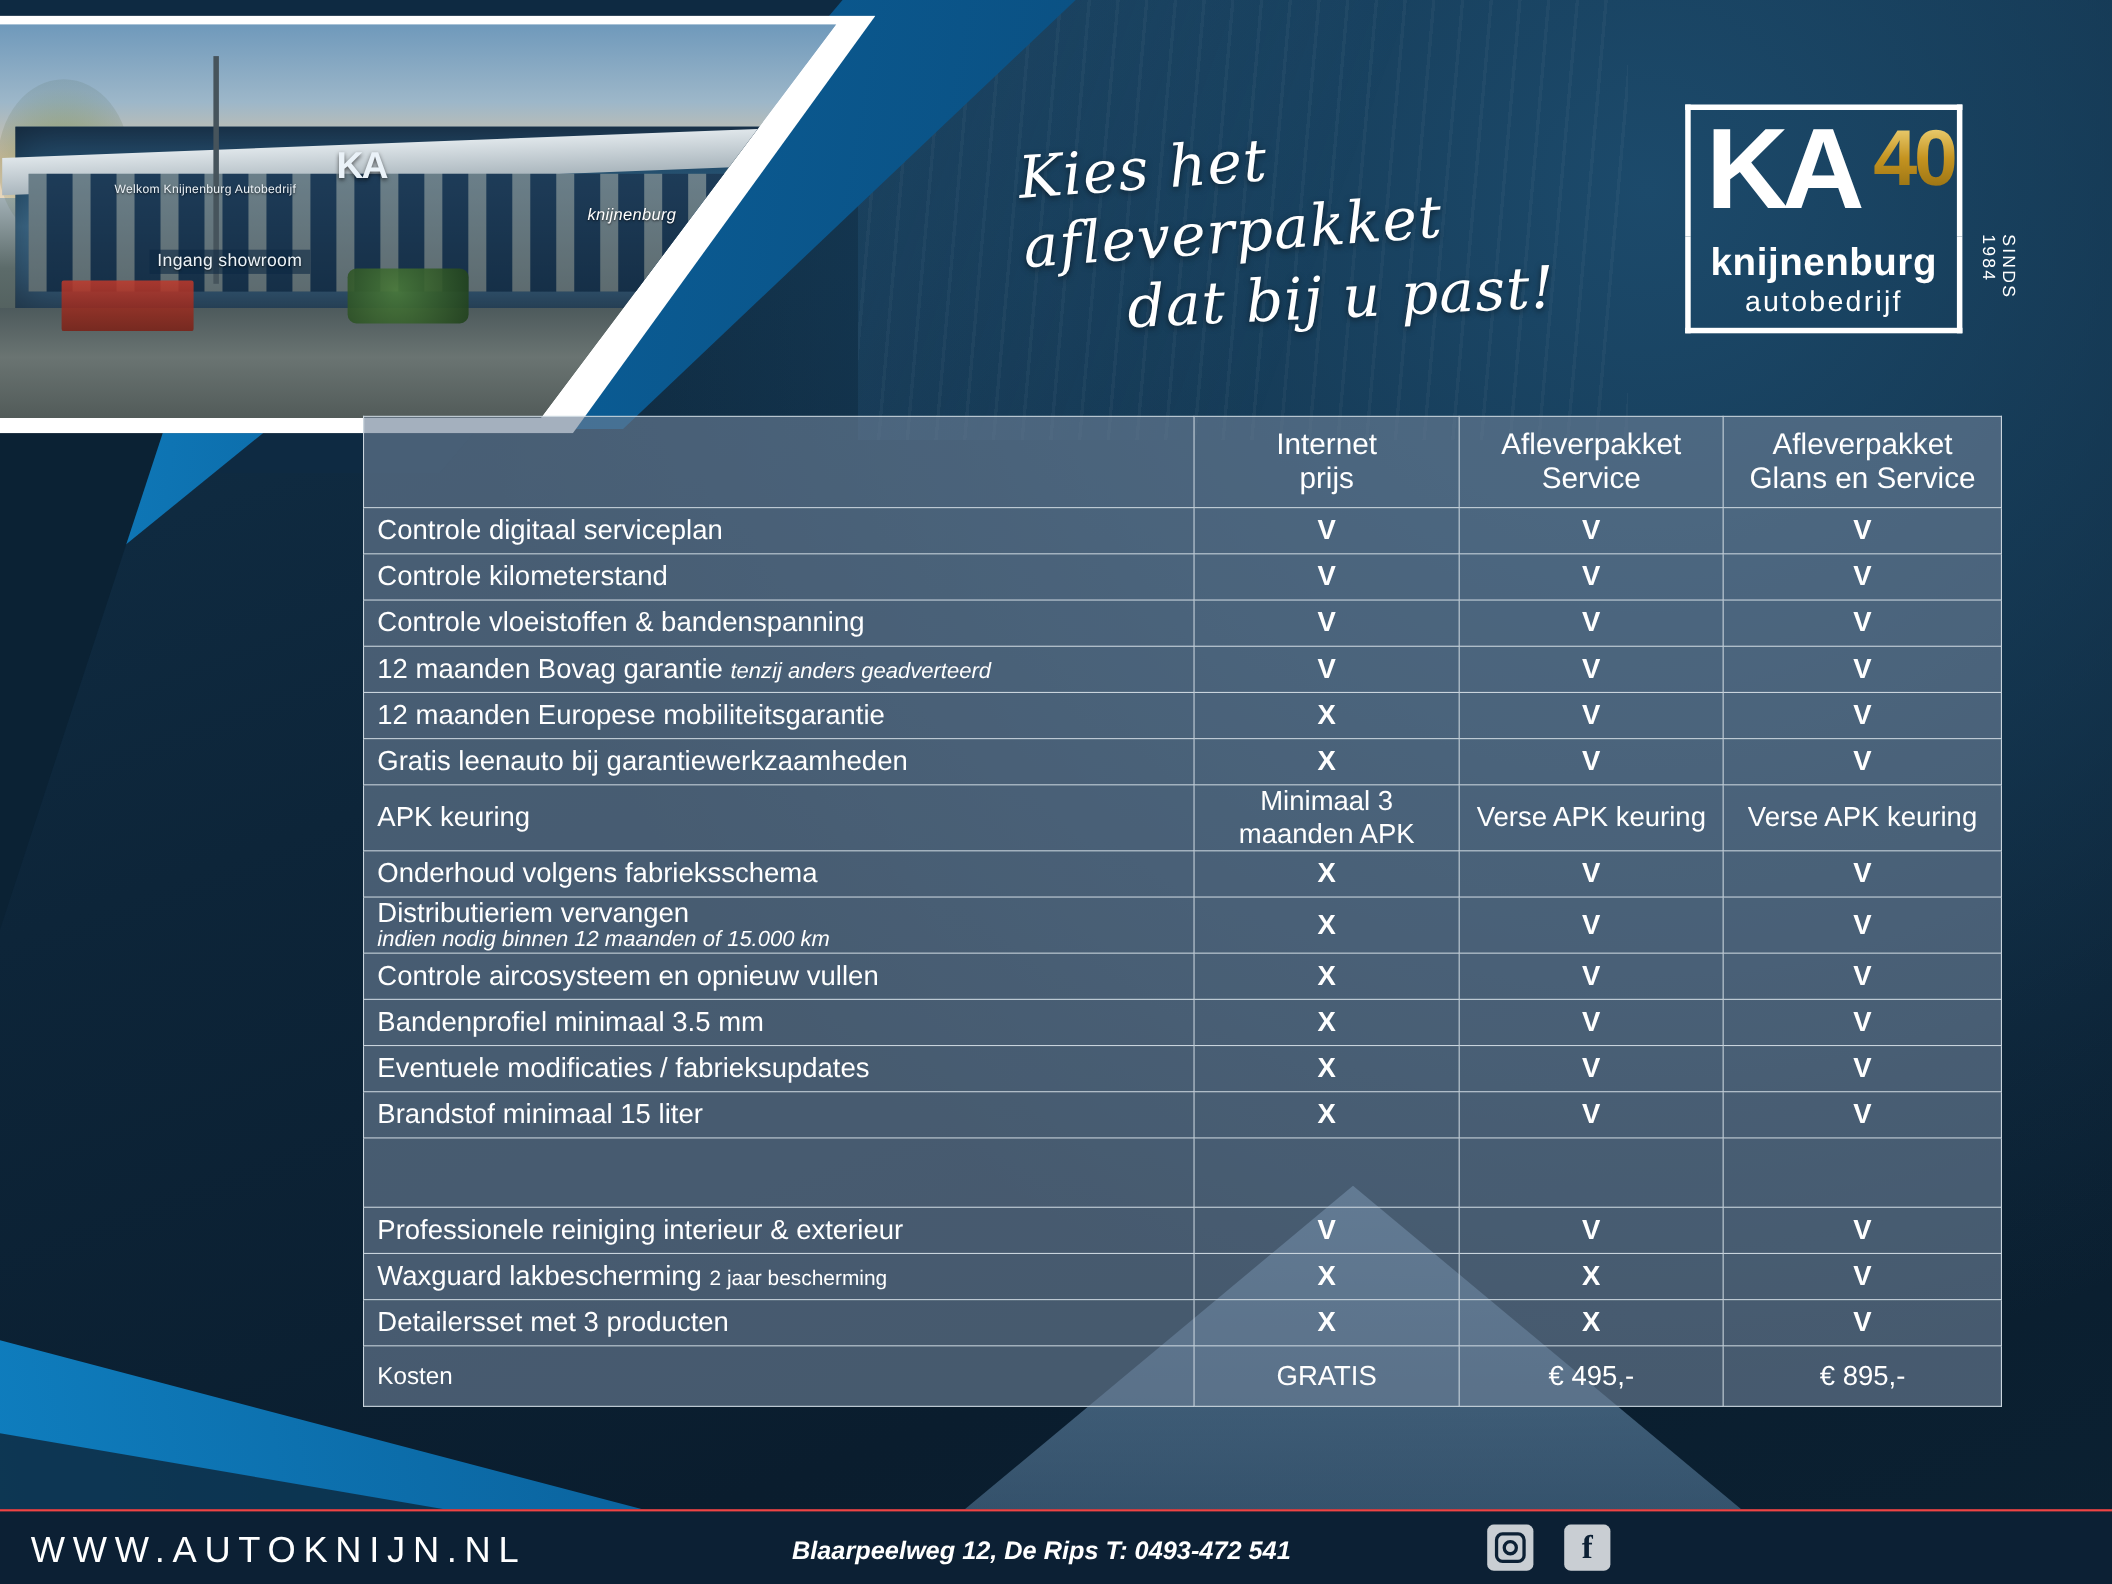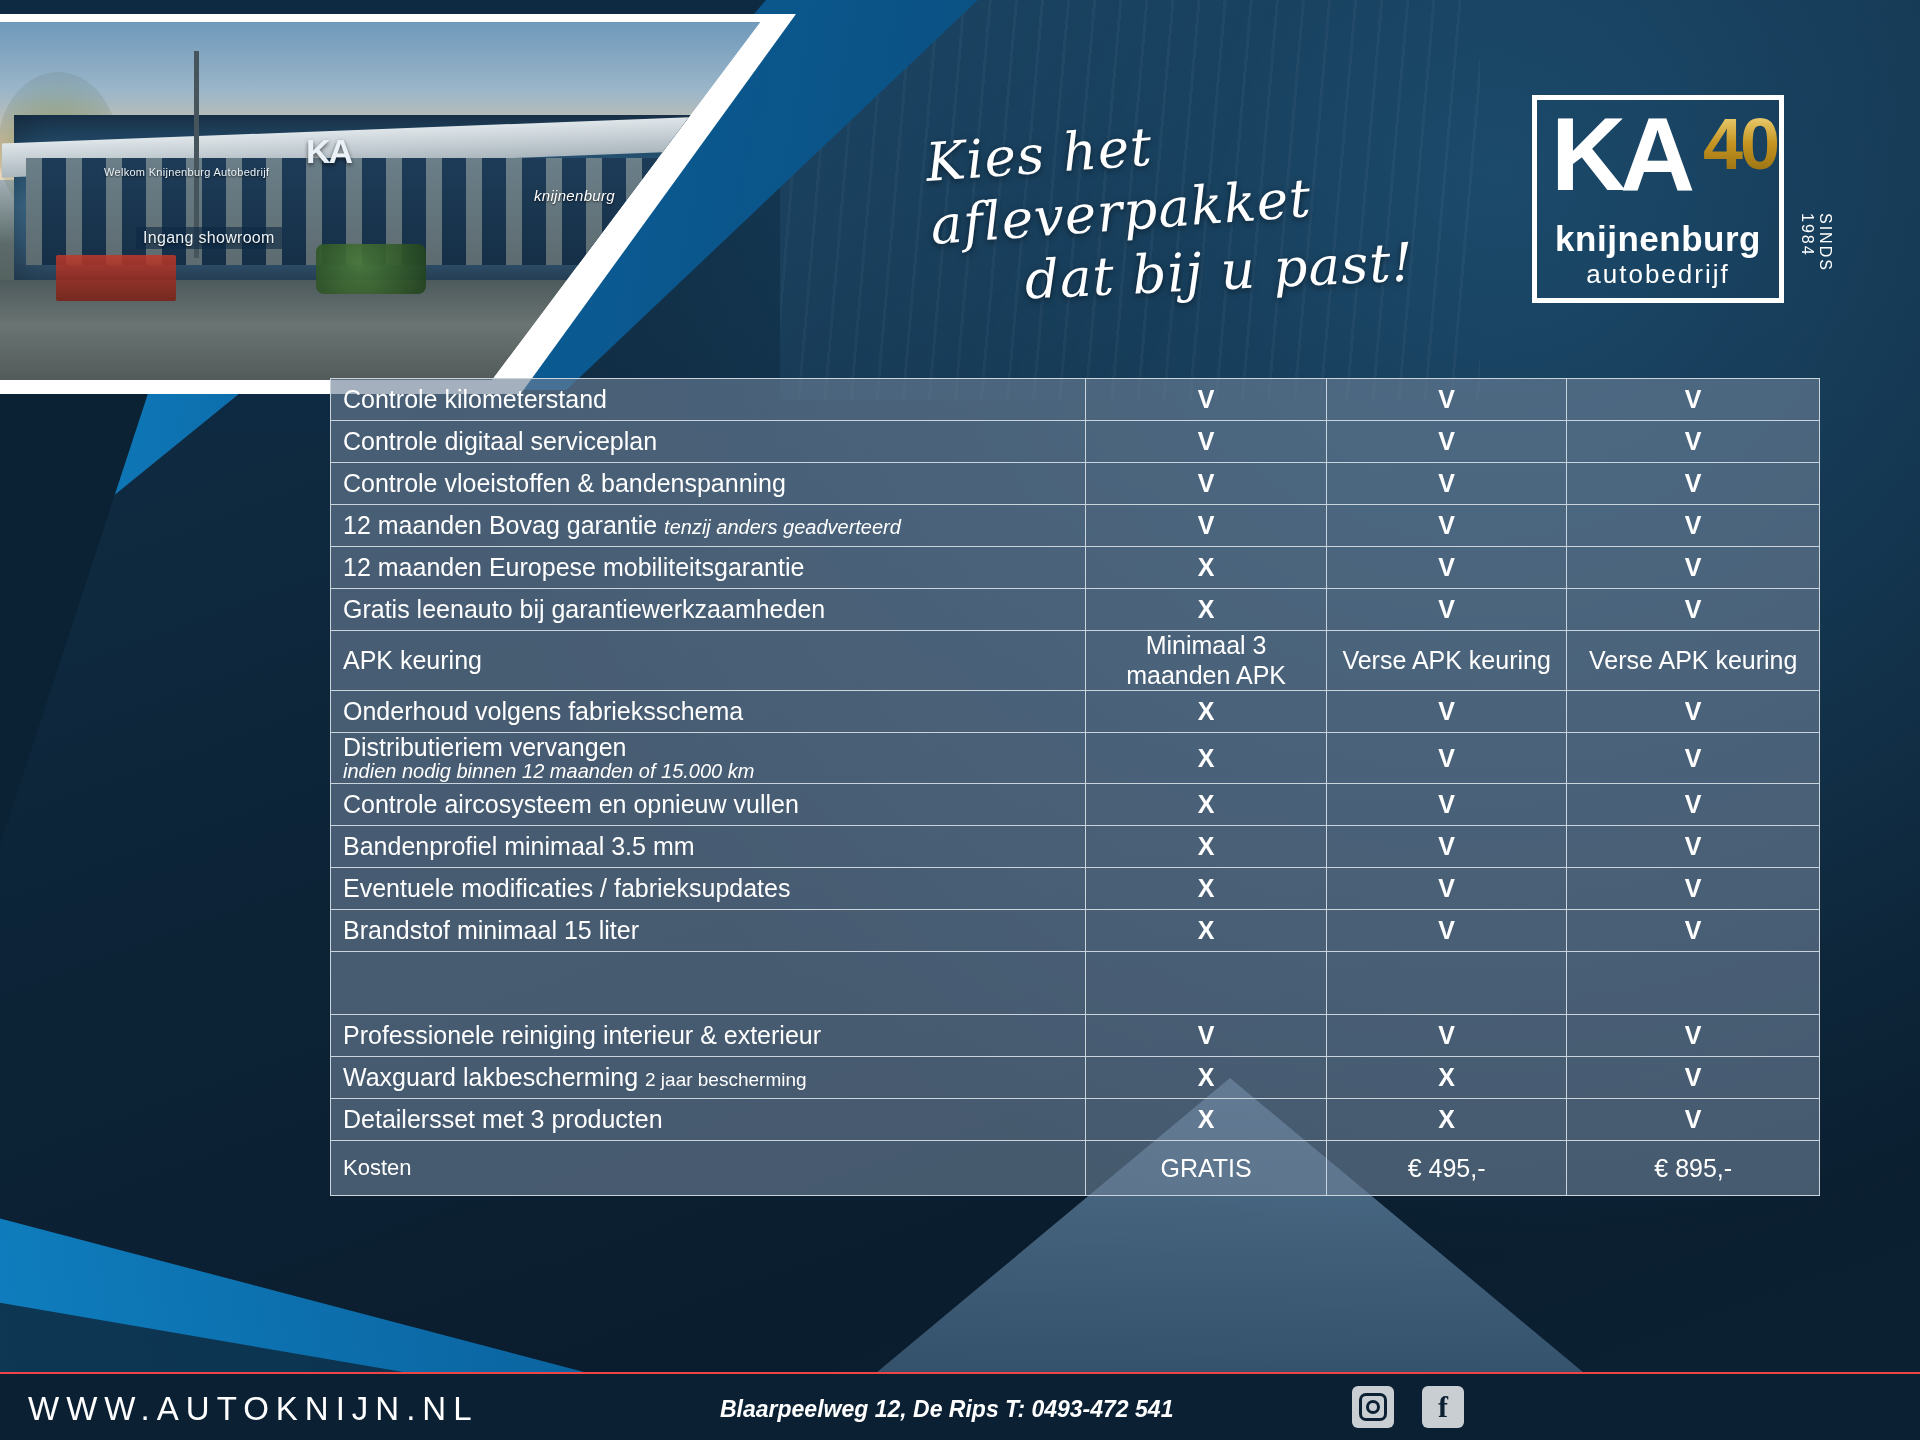--- a/index.html
+++ b/index.html
@@ -430,29 +430,44 @@
 
 <div class="table-wrap">
   <table class="pk">
     <colgroup>
       <col style="width:628px">
       <col style="width:200px">
       <col style="width:200px">
       <col style="width:210px">
     </colgroup>
     <tbody>
-
+      <tr class="head">
+        <td></td>
+        <td>
+          <div>Internet</div>
+          <div>prijs</div>
+        </td>
+        <td>
+          <div>Afleverpakket</div>
+          <div>Service</div>
+        </td>
+        <td>
+          <div>Afleverpakket</div>
+          <div>Glans en Service</div>
+        </td>
+      </tr>
+
+      <tr>
+        <td class="label">Controle digitaal serviceplan</td>
+        <td class="mark v">V</td>
+        <td class="mark v">V</td>
+        <td class="mark v">V</td>
+      </tr>
       <tr>
         <td class="label">Controle kilometerstand</td>
-        <td class="mark v">V</td>
-        <td class="mark v">V</td>
-        <td class="mark v">V</td>
-      </tr>
-      <tr>
-        <td class="label">Controle digitaal serviceplan</td>
         <td class="mark v">V</td>
         <td class="mark v">V</td>
         <td class="mark v">V</td>
       </tr>
       <tr>
         <td class="label">Controle vloeistoffen &amp; bandenspanning</td>
         <td class="mark v">V</td>
         <td class="mark v">V</td>
         <td class="mark v">V</td>
       </tr>

